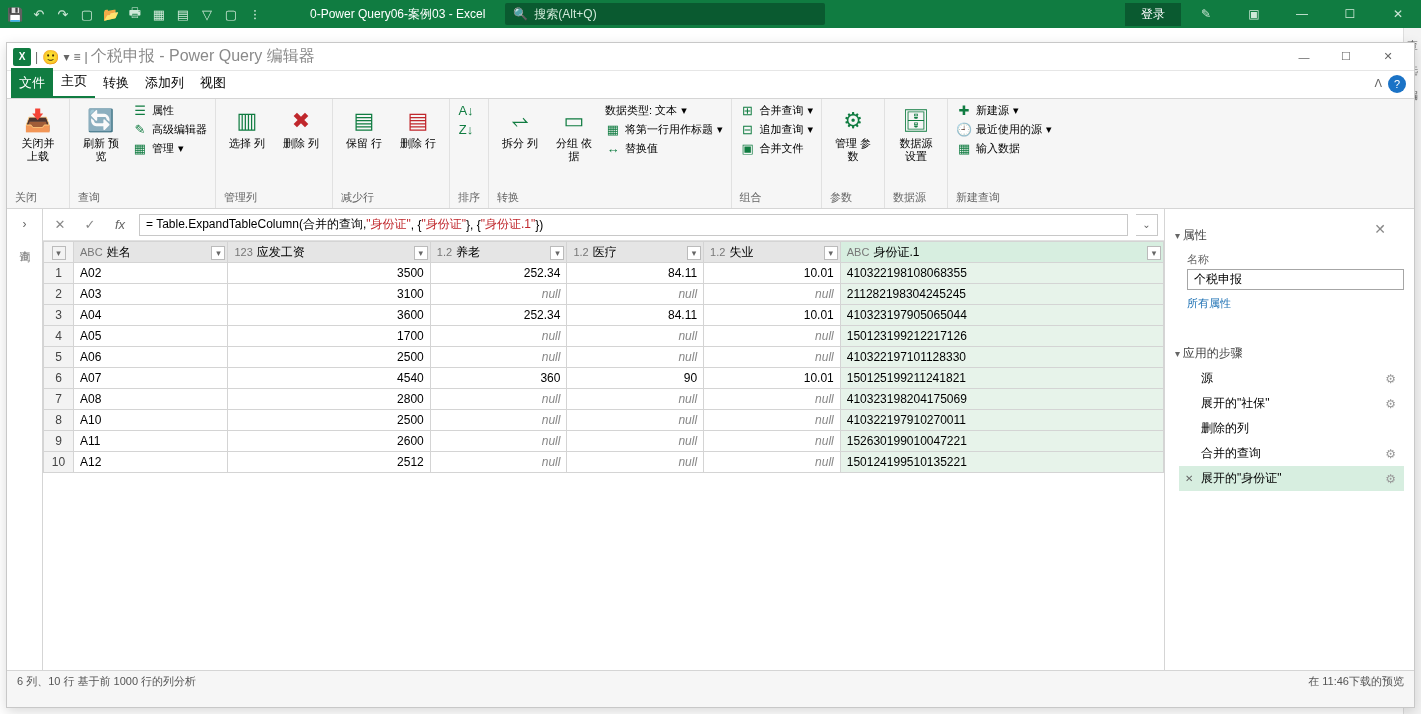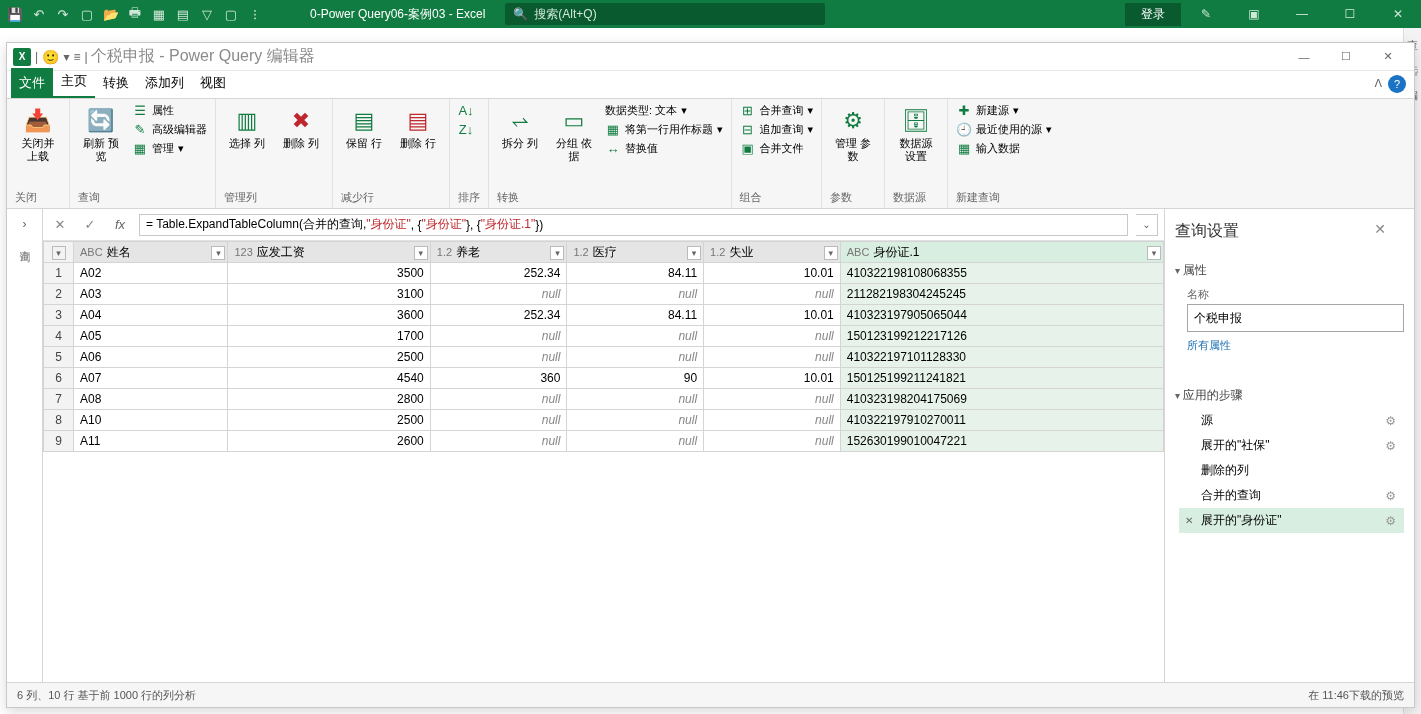--- a/index.html
+++ b/index.html
@@ -70,30 +70,30 @@
 table.grid td.num { text-align:right; }
 table.grid td.null { text-align:right; font-style:italic; color:#888; }
 table.grid td.key { background:#e7f3ea; }
 
 .settings { width:250px; border-left:1px solid #d5d5d5; padding:12px 10px; display:flex; flex-direction:column; }
 .settings h2 { font-size:16px; font-weight:normal; color:#333; margin-bottom:14px; }
 .settings .close-pane { position:absolute; right:18px; top:0; color:#888; cursor:pointer; font-size:14px; }
 .settings .sec-title { font-size:12px; color:#444; margin:6px 0 4px; cursor:pointer; }
 .settings .sec-title::before { content:"▾ "; font-size:10px; color:#666; }
 .settings .sub { font-size:11px; color:#666; margin:4px 0 2px 12px; }
-.settings input.qname { width:100%; height:28px; border:1px solid #a6a6a6; padding:0 6px; font-size:12px; margin-left:0; }
+.settings input.qname { width:100%; height:21px; border:1px solid #a6a6a6; padding:0 6px; font-size:12px; margin-left:0; }
 .settings .link { color:#1a6fb3; font-size:11px; margin:6px 0 28px 12px; cursor:pointer; }
 .settings ul.steps { list-style:none; margin-left:4px; }
 .settings ul.steps li { padding:4px 8px 4px 22px; font-size:12px; cursor:pointer; position:relative; display:flex; align-items:center; }
 .settings ul.steps li .gear { margin-left:auto; color:#999; font-size:12px; }
 .settings ul.steps li.active { background:#d7eee0; }
 .settings ul.steps li.active::before { content:"✕"; position:absolute; left:6px; font-size:10px; color:#666; }
 .settings .pane-wrap { position:relative; }
 
-.statusbar { height:22px; border-top:1px solid #d5d5d5; display:flex; align-items:center; padding:12px 10px; font-size:11px; color:#555; background:#f6f6f6; }
+.statusbar { height:22px; border-top:1px solid #d5d5d5; display:flex; align-items:flex-end; padding:18px 10px; font-size:11px; color:#555; background:#f6f6f6; }
 .statusbar .right { margin-left:auto; }
 
 .right-strip { position:absolute; right:0; top:28px; width:18px; background:#f3f3f3; border-left:1px solid #ddd; height:calc(100% - 28px); display:flex; flex-direction:column; align-items:center; padding-top:10px; gap:10px; color:#666; font-size:11px; }
 </style>
 </head>
 <body>
 
 <div class="excel-titlebar">
   <div class="qat">
     <span>💾</span>
@@ -442,28 +442,36 @@
               </tr>
               <tr>
                 <td class="rownum">9</td>
                 <td>A11</td>
                 <td class="num">2600</td>
                 <td class="null">null</td>
                 <td class="null">null</td>
                 <td class="null">null</td>
                 <td class="key">152630199010047221</td>
               </tr>
+              <tr>
+                <td class="rownum">10</td>
+                <td>A12</td>
+                <td class="num">2512</td>
+                <td class="null">null</td>
+                <td class="null">null</td>
+                <td class="null">null</td>
+                <td class="key">150124199510135221</td>
+              </tr>
             </tbody>
         </table>
       </div>
     </div>
 
     <div class="settings">
       <div class="pane-wrap">
-        <h2>查询设置</h2>
         <span class="close-pane">✕</span>
       </div>
       <div class="sec-title">属性</div>
       <div class="sub">名称</div>
       <div style="padding:0 0 0 12px"><input class="qname" value="个税申报" style=""></div>
       <div class="link">所有属性</div>
       <div class="sec-title">应用的步骤</div>
       <ul class="steps" id="steps-list">
           <li>
             <span>源</span>

